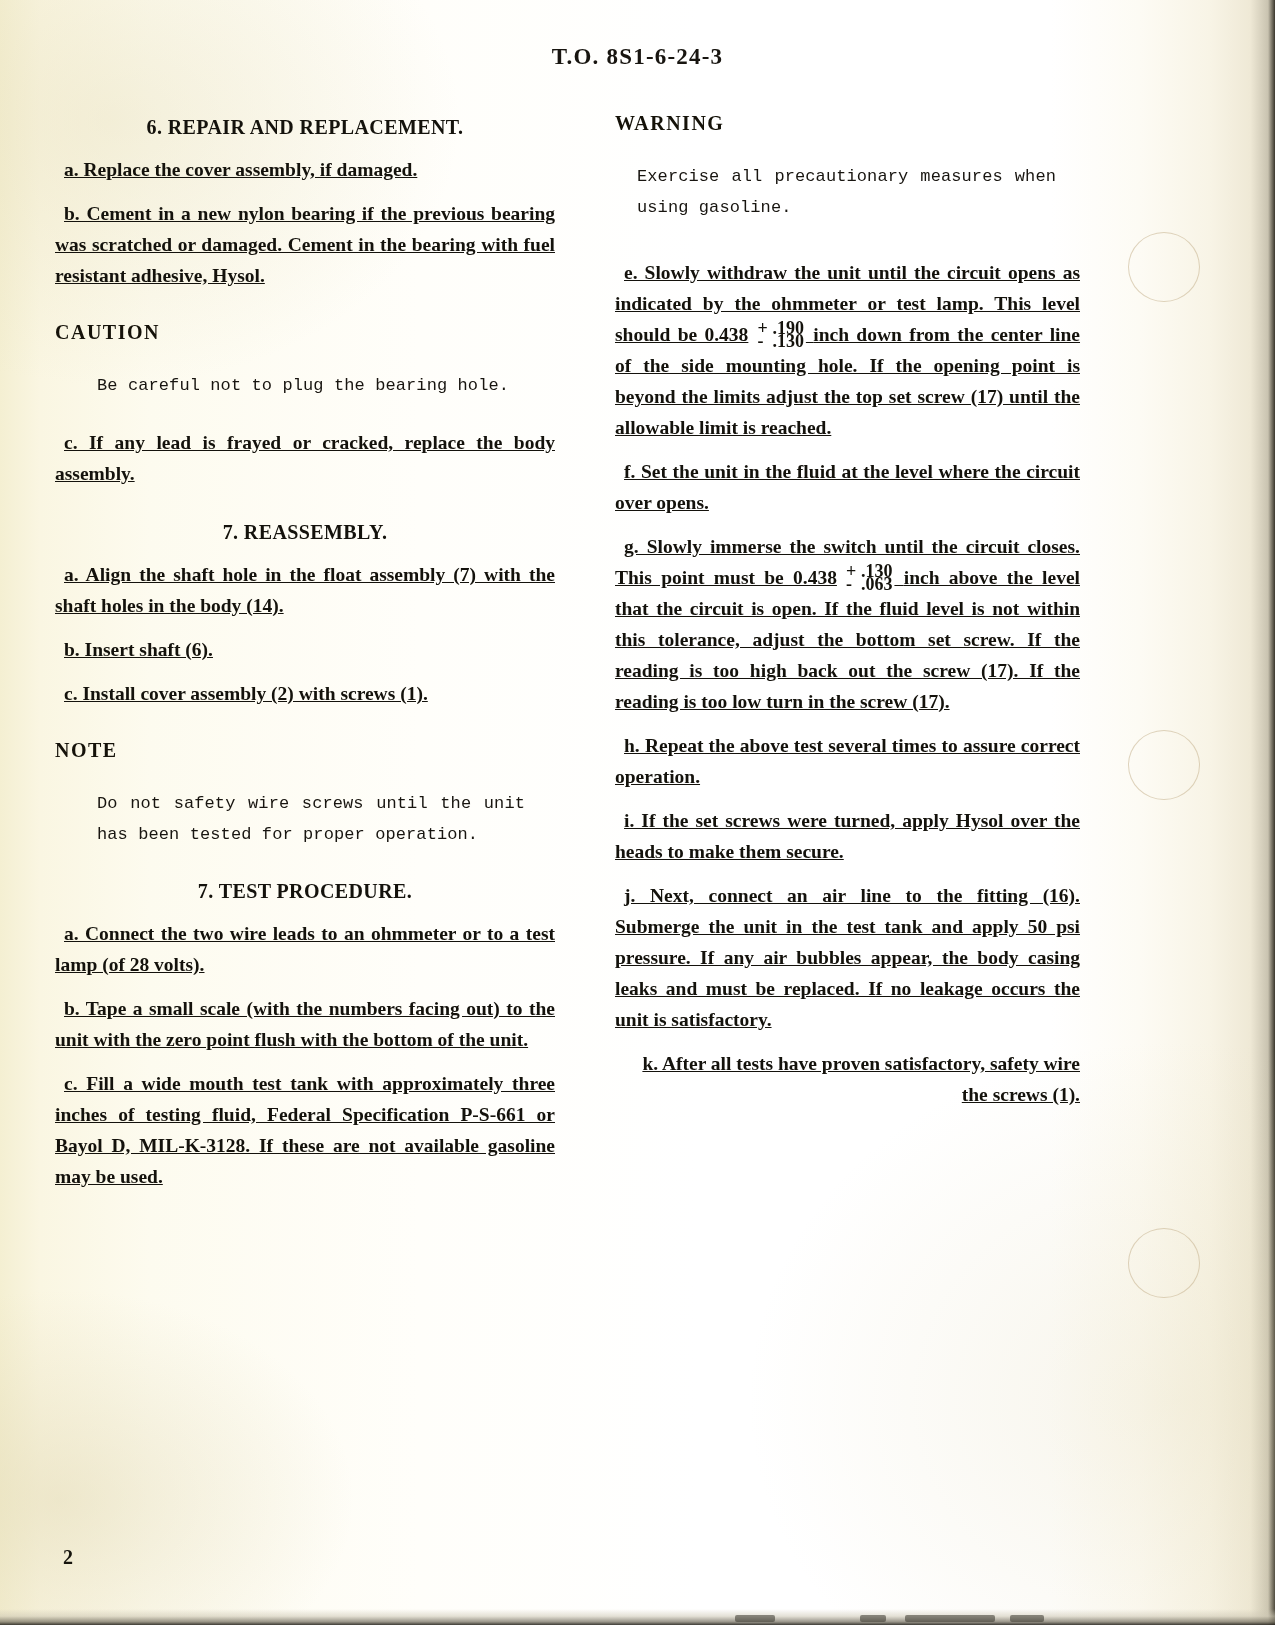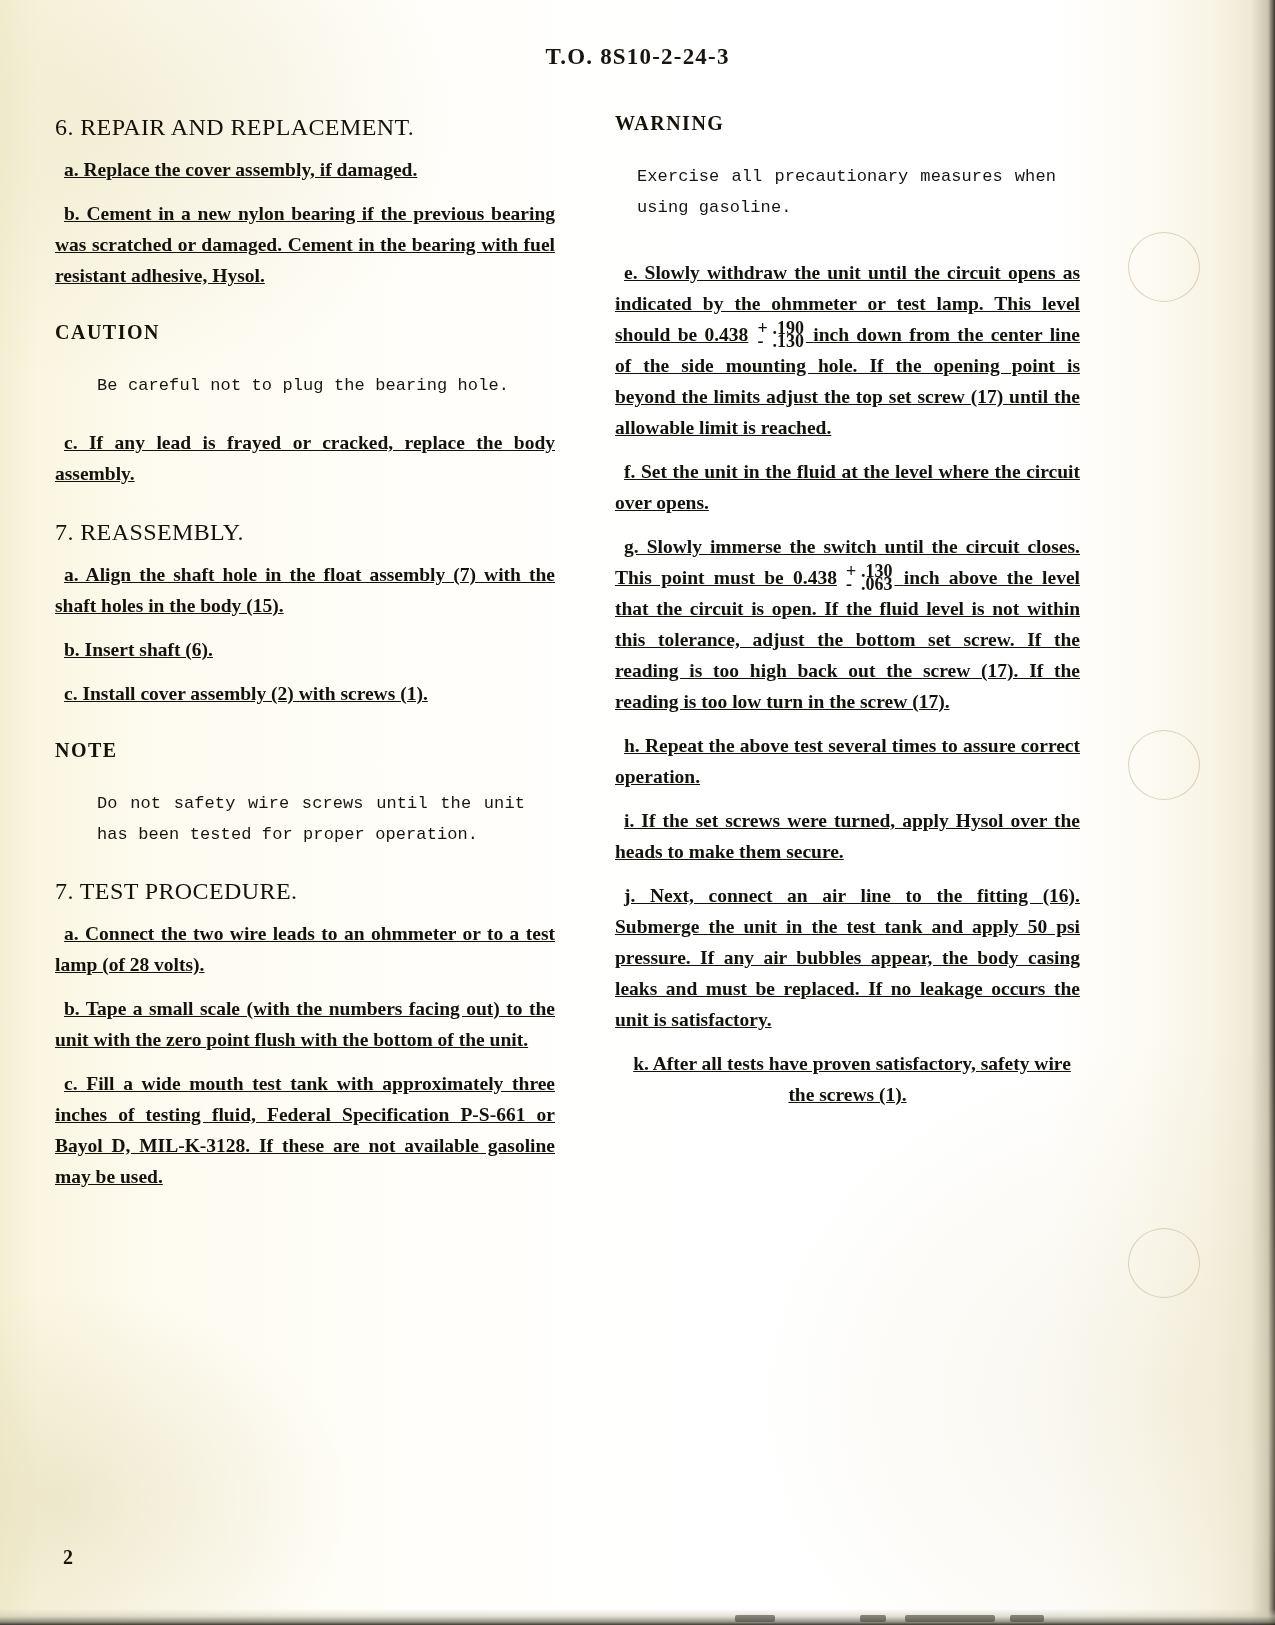--- a/index.html
+++ b/index.html
@@ -113,30 +113,31 @@
     font-family: "Liberation Serif", "DejaVu Serif", serif;
     font-size: 19.5px;
     font-weight: bold;
     line-height: 31px;
     text-align: justify;
     text-justify: inter-word;
     color: #14120c;
     margin: 0 0 13px 0;
   }
   .p.indent { text-indent: 9px; text-decoration: underline; }
-  .p.last-left { text-align: center; }
+  .p.last-left { text-align: right; }
 
   .sec-head {
     font-family: "Liberation Serif", "DejaVu Serif", serif;
-    font-size: 24px;
-    font-weight: normal;
+    font-size: 20px;
+    font-weight: bold;
     letter-spacing: 0.4px;
     line-height: 31px;
     margin: 0 0 11px 0;
     color: #14120c;
+    text-align: center;
   }
   .sec-head.spaced-top { margin-top: 28px; }
 
   
   .admon-head {
     font-family: "Liberation Serif", "DejaVu Serif", serif;
     font-size: 20px;
     font-weight: bold;
     letter-spacing: 1.5px;
     margin: 30px 0 26px 0;
@@ -202,39 +203,39 @@
 <body>
 
 <div id="page">
 
   <div class="ring ring-1"></div>
   <div class="ring ring-2"></div>
   <div class="ring ring-3"></div>
 
   <div class="content">
 
-    <div class="doc-header">T.O. 8S10-2-24-3</div>
+    <div class="doc-header">T.O. 8S1-6-24-3</div>
 
     <div class="col col-left">
 
       <div class="sec-head">6. REPAIR AND REPLACEMENT.</div>
 
       <p class="p indent">a. Replace the cover assembly, if damaged.</p>
 
       <p class="p indent">b. Cement in a new nylon bearing if the previous bearing was scratched or damaged. Cement in the bearing with fuel resistant adhesive, Hysol.</p>
 
       <div class="admon-head">CAUTION</div>
 
       <p class="admon-body">Be careful not to plug the bearing hole.</p>
 
       <p class="p indent">c. If any lead is frayed or cracked, replace the body assembly.</p>
 
       <div class="sec-head spaced-top">7. REASSEMBLY.</div>
 
-      <p class="p indent">a. Align the shaft hole in the float assembly (7) with the shaft holes in the body (15).</p>
+      <p class="p indent">a. Align the shaft hole in the float assembly (7) with the shaft holes in the body (14).</p>
 
       <p class="p indent">b. Insert shaft (6).</p>
 
       <p class="p indent">c. Install cover assembly (2) with screws (1).</p>
 
       <div class="admon-head">NOTE</div>
 
       <p class="admon-body">Do not safety wire screws until the unit has been tested for proper operation.</p>
 
       <div class="sec-head">7. TEST PROCEDURE.</div>

